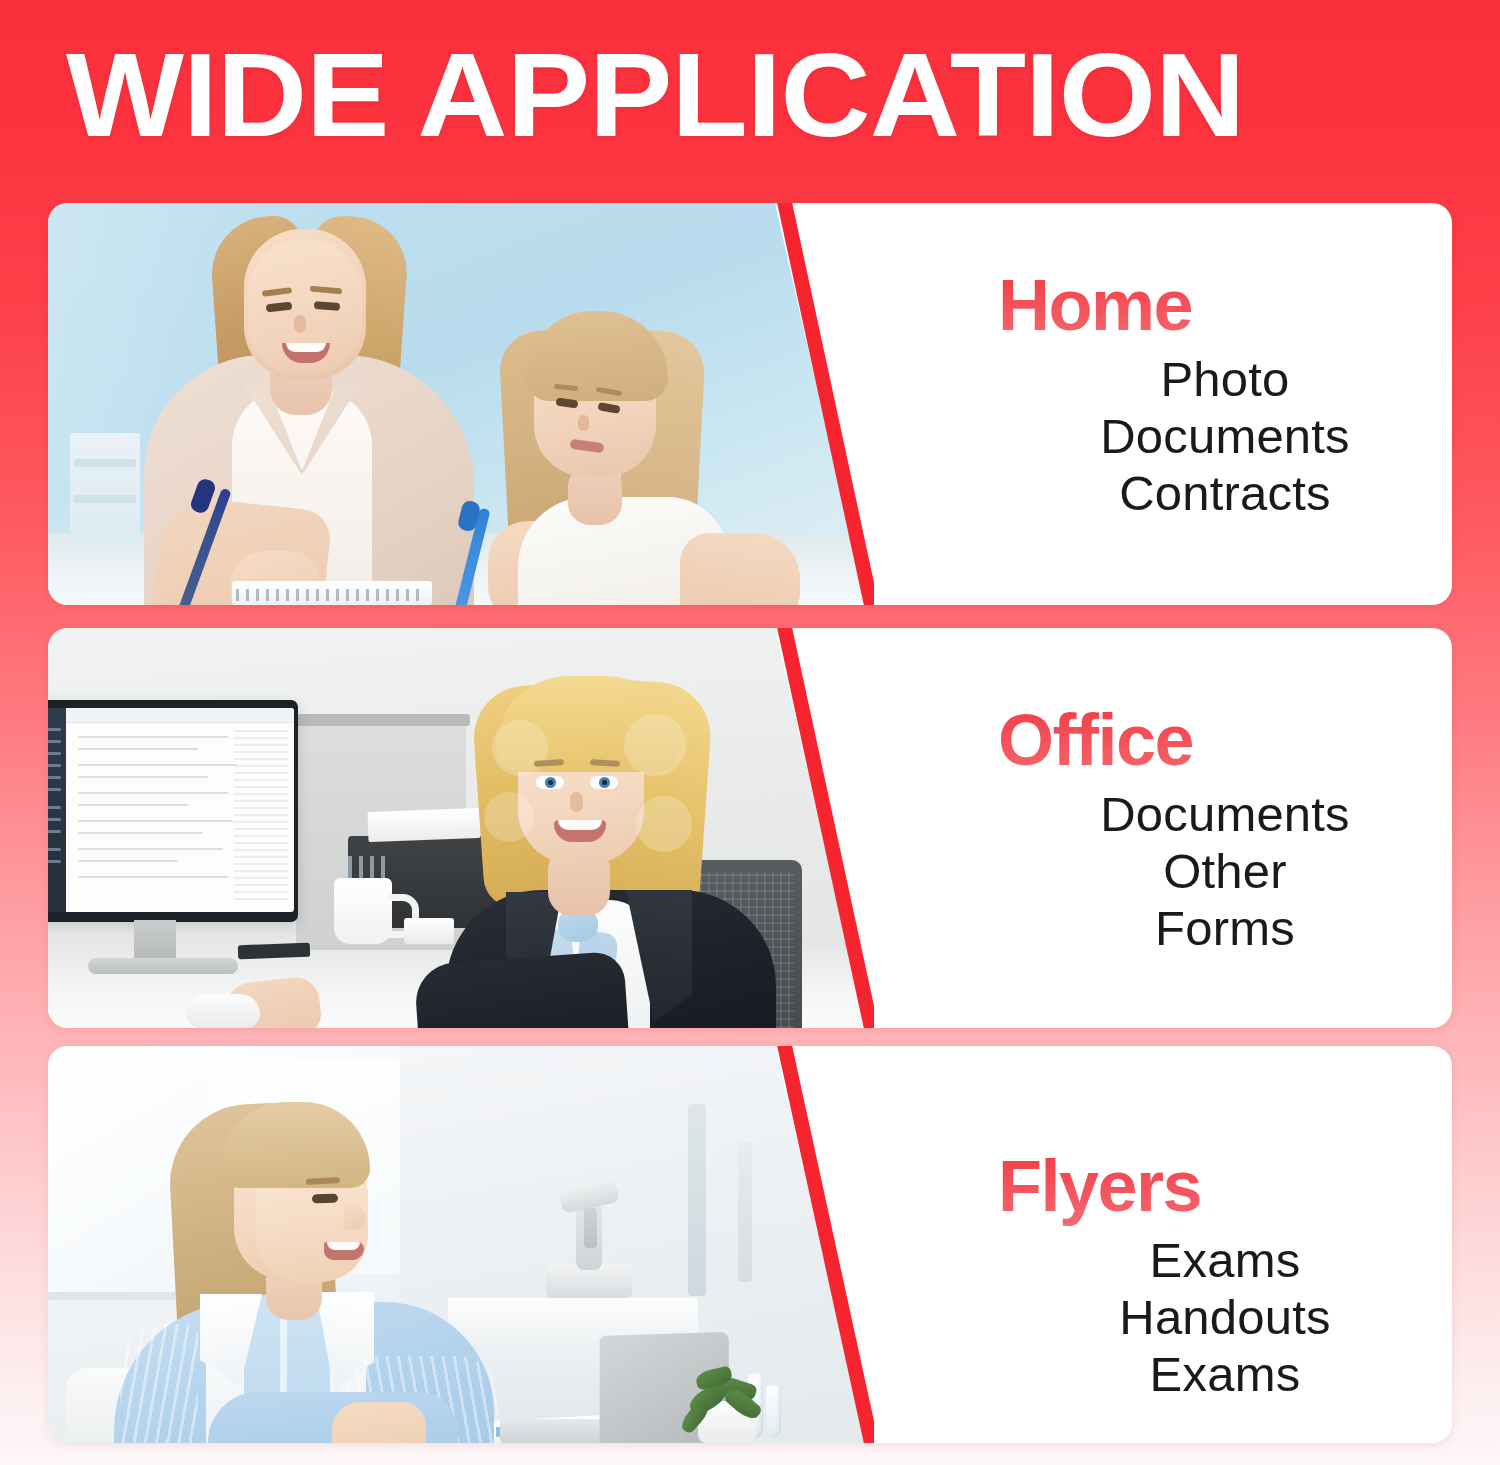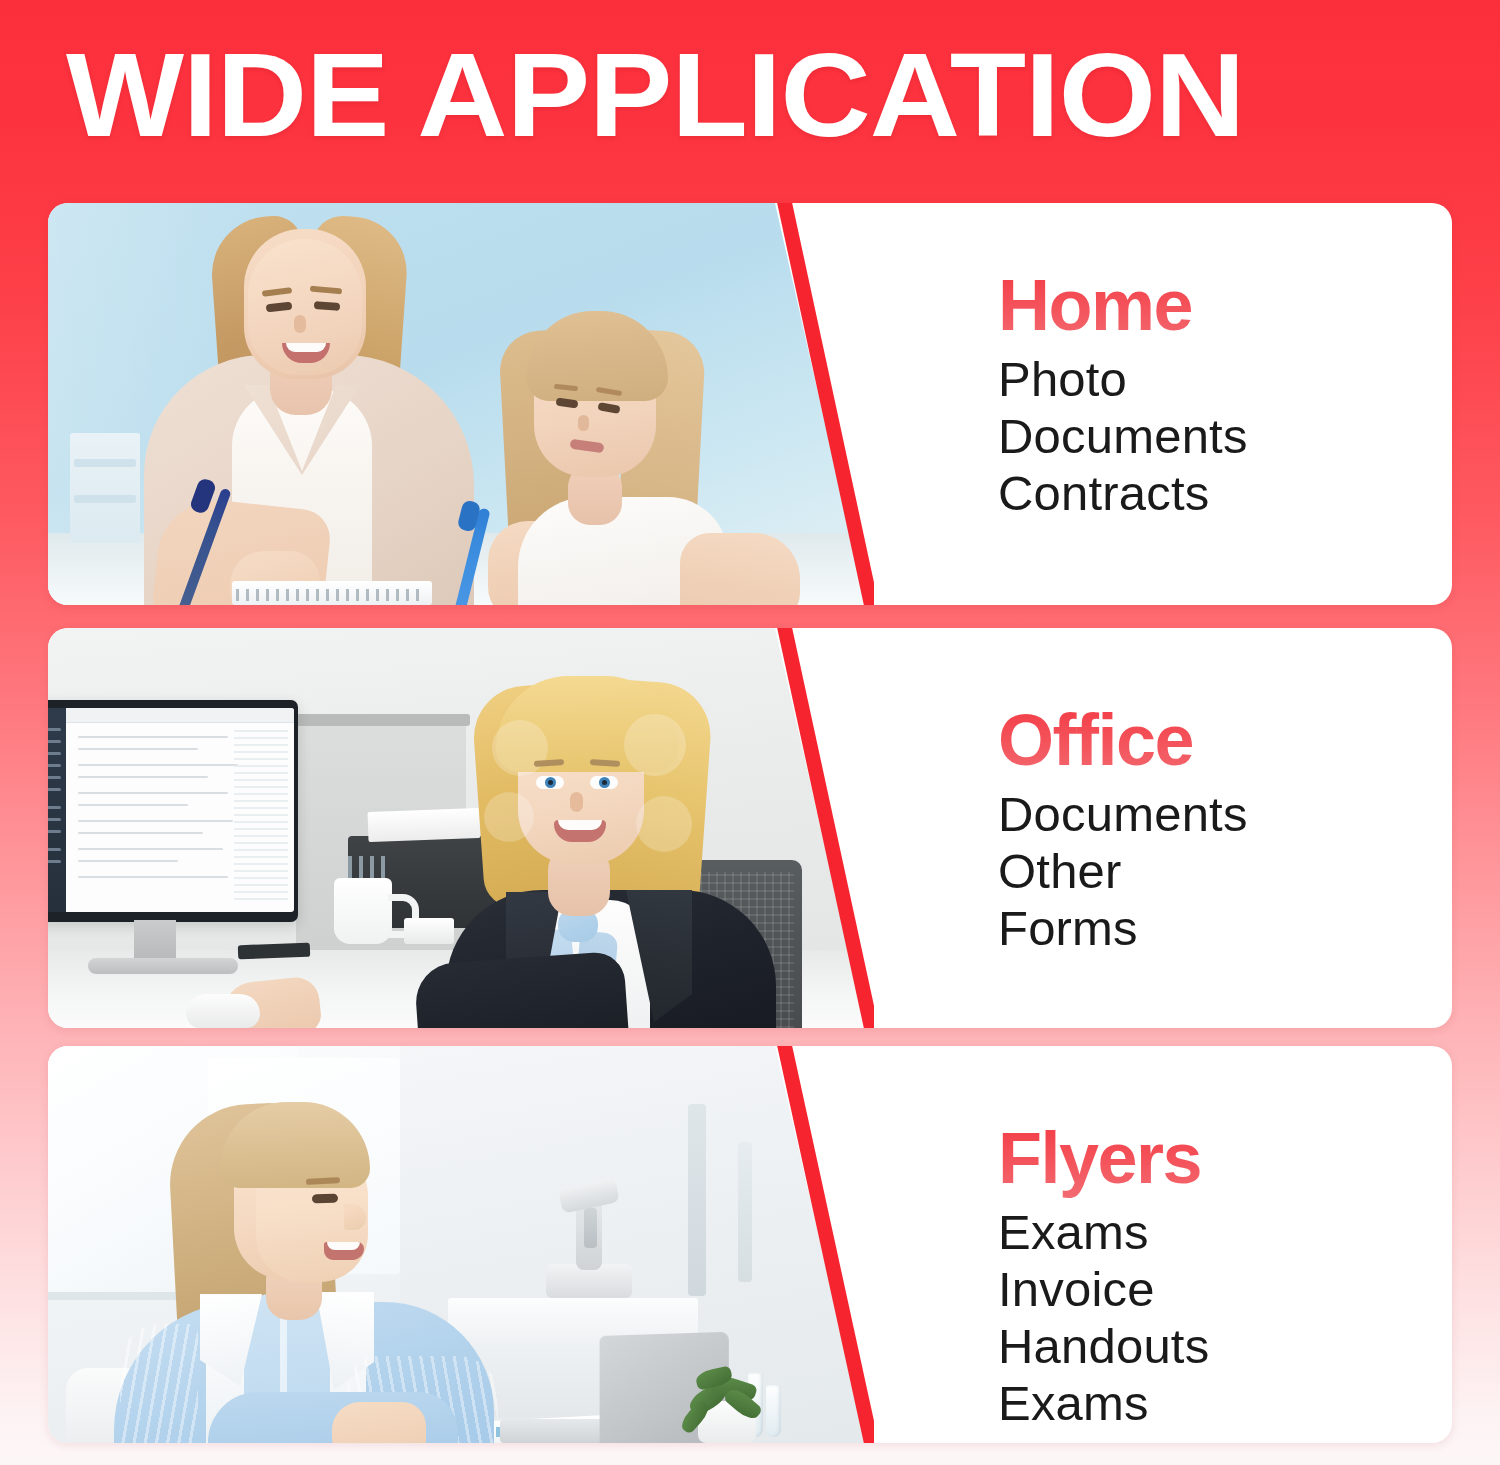--- a/index.html
+++ b/index.html
@@ -136,20 +136,21 @@
     color: #f04a52;
     background: linear-gradient(180deg, #f23a44 0%, #f4545c 55%, #f26a71 100%);
     -webkit-background-clip: text;
     background-clip: text;
     -webkit-text-fill-color: transparent;
   }
   .card-list {
     list-style: none;
     margin: 0;
     padding: 0;
+    text-align: center;
   }
   .card-list li {
     font-family: "Liberation Sans", sans-serif;
     font-weight: 300;
     font-size: 49px;
     line-height: 57px;
     color: #1a1a1a;
     letter-spacing: 0.2px;
     white-space: nowrap;
   }
@@ -924,21 +925,20 @@
             <div class="p3-hands"></div>
           </div>
         </div>
         <div class="diag-stripe"></div>
       </div>
 
       <div class="text-panel panel-3">
         <h2 class="card-heading">Flyers</h2>
         <ul class="card-list">
           <li>Exams</li>
-          <li>Invoice</li>
           <li>Handouts</li>
           <li>Exams</li>
         </ul>
       </div>
 
     </div>
   </div>
 
 </div>
 

